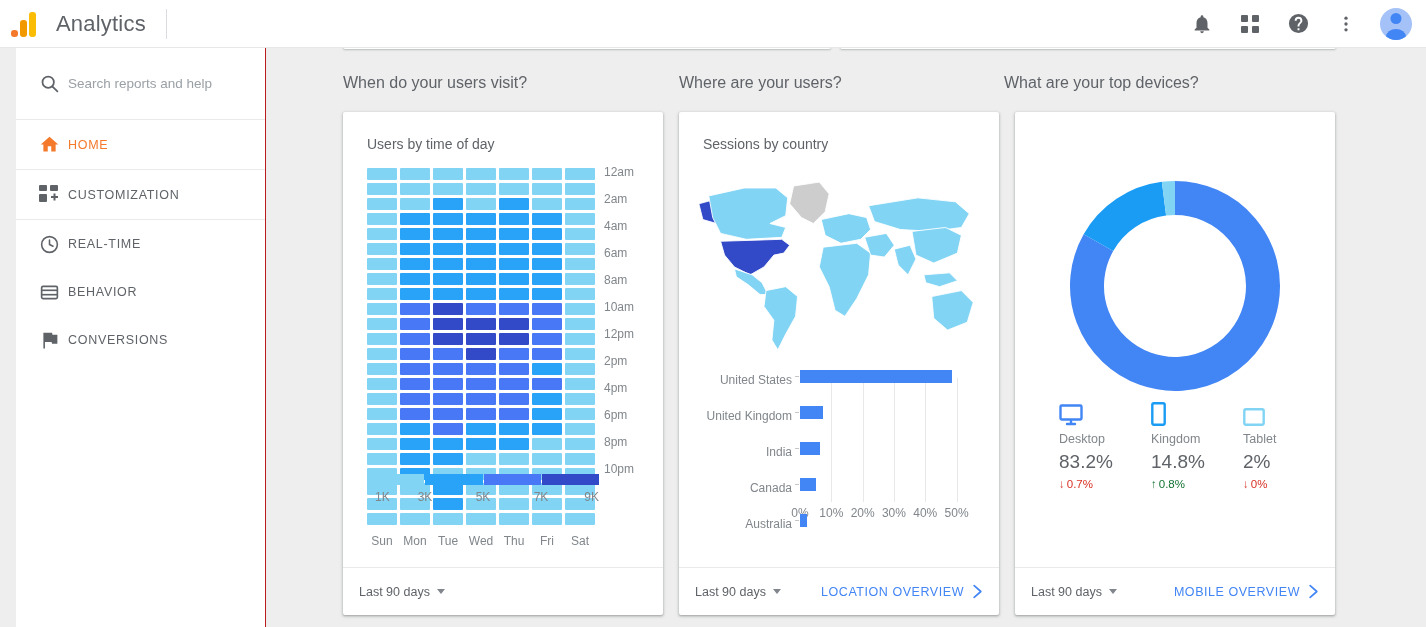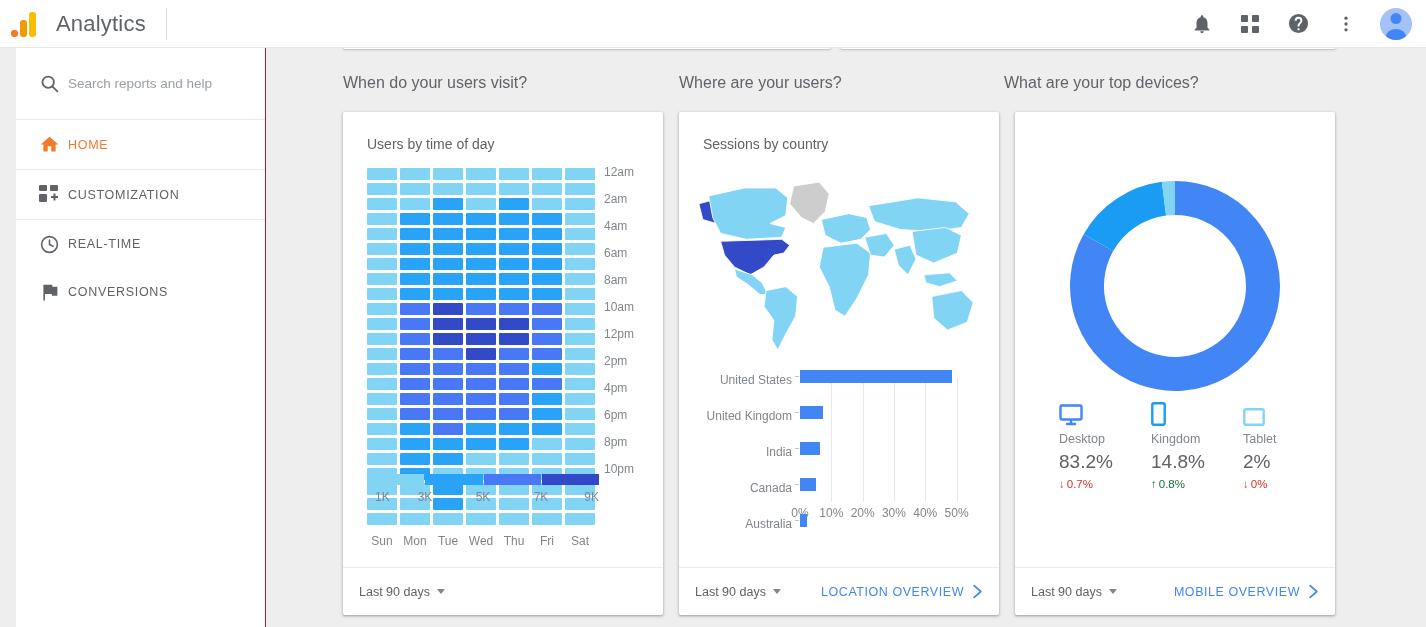--- a/index.html
+++ b/index.html
@@ -205,20 +205,30 @@
       <svg width="21" height="21" viewBox="0 0 24 24" fill="none" stroke="#5f6368" stroke-width="1.8">
           <circle cx="12" cy="12" r="9"></circle>
           <polyline points="12,7 12,12 16,14" stroke-linecap="round" stroke-linejoin="round"></polyline>
         </svg>
     </span>
     <span>REAL-TIME</span>
   </div>
 
 
 
+  <div class="nav-item">
+    <span class="ni-ico">
+      <svg width="21" height="21" viewBox="0 0 24 24" fill="none" stroke="#5f6368" stroke-width="1.9">
+          <rect x="3" y="5" width="18" height="14" rx="1.5"></rect>
+          <line x1="3" y1="9.5" x2="21" y2="9.5"></line>
+          <line x1="3" y1="14.5" x2="21" y2="14.5"></line>
+        </svg>
+    </span>
+    <span>BEHAVIOR</span>
+  </div>
 
   <div class="nav-item">
     <span class="ni-ico">
       <svg width="21" height="21" viewBox="0 0 24 24" fill="#5f6368">
           <path d="M5 3v18h1.8v-7.2h7.6l.5 1.8H21V5.4h-5.6L14.9 3z"></path>
         </svg>
     </span>
     <span>CONVERSIONS</span>
   </div>
 </div>

